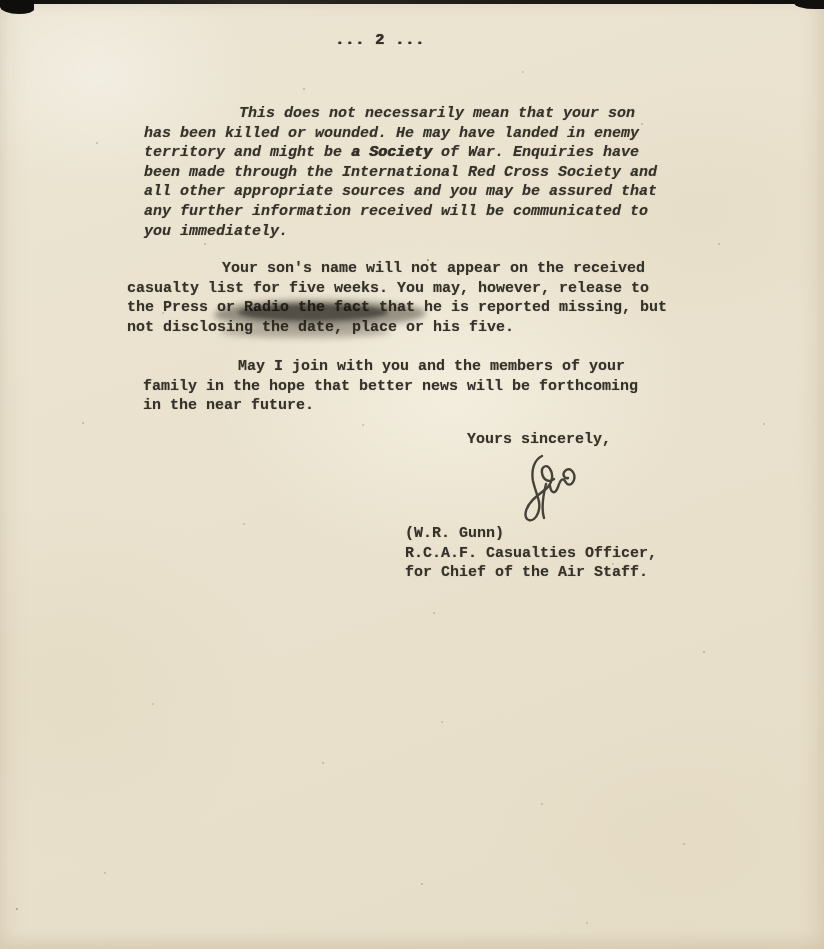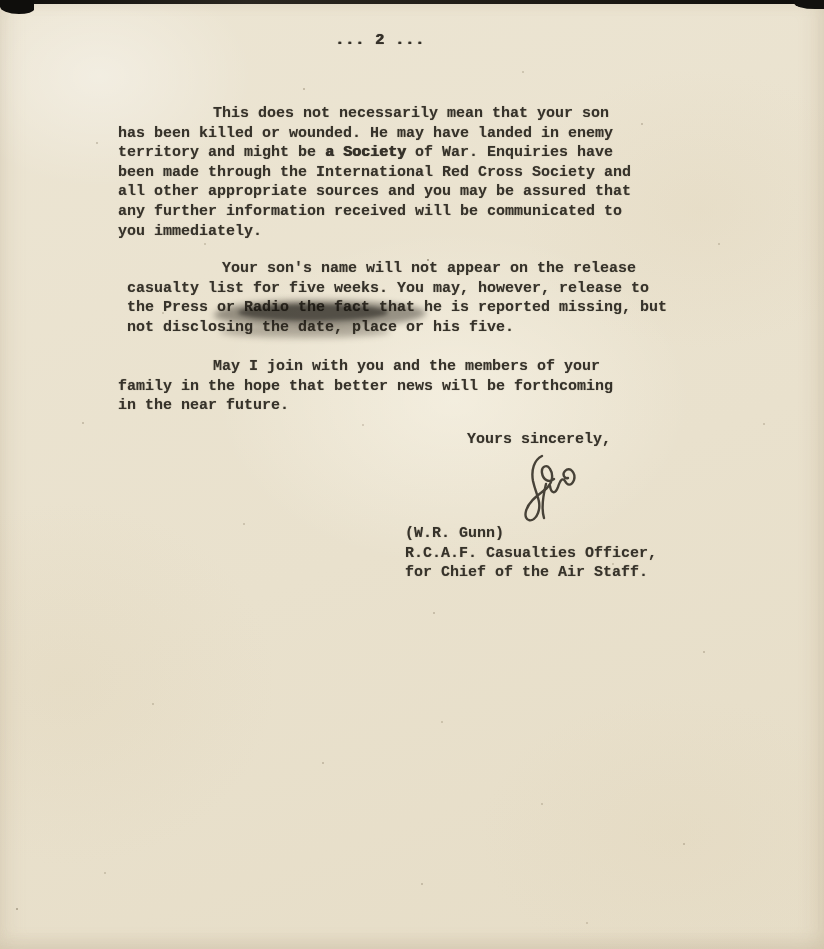--- a/index.html
+++ b/index.html
@@ -44,23 +44,23 @@
       104px 872px 0 0 rgba(110,95,70,.30), 421px 883px 0 0 rgba(110,95,70,.35),
       763px 423px 0 0 rgba(110,95,70,.30), 204px 243px 0 0 rgba(110,95,70,.30),
       362px 424px 0 0 rgba(110,95,70,.28), 16px 908px 0 0 rgba(90,78,55,.45),
       441px 721px 0 0 rgba(110,95,70,.30), 586px 922px 0 0 rgba(110,95,70,.28);}
   
   .line{white-space:pre;font-size:15px;line-height:19.6px;font-weight:700;
     text-shadow:0 0 1px rgba(54,48,36,.45);}
   .indent{text-indent:95px;}
   .heavy{text-shadow:.7px 0 0 currentColor,0 0 1px rgba(40,35,25,.60);}
   .pagenum{position:absolute;left:335px;top:31px;letter-spacing:1px;}
-  #para1{position:absolute;left:118px;top:104px;}
+  #para1{position:absolute;left:144px;top:104px;font-style:italic;}
   #para2{position:absolute;left:127px;top:259px;}
-  #para3{position:absolute;left:118px;top:357px;}
+  #para3{position:absolute;left:143px;top:357px;}
   .closing{position:absolute;left:467px;top:430px;}
   .signature{position:absolute;left:504px;top:450px;width:90px;height:80px;}
   .signature path{stroke:#474238;stroke-width:2.4;fill:none;
     stroke-linecap:round;stroke-linejoin:round;}
   .signblock{position:absolute;left:405px;top:524px;width:280px;text-align:left;}
   
   .smudge{position:absolute;pointer-events:none;}
   .s1{left:214px;top:300px;width:212px;height:27px;background:rgba(30,26,20,.42);
     filter:blur(3px);border-radius:45% 55% 50% 50% / 60% 50% 55% 45%;}
   .s2{left:238px;top:304px;width:150px;height:17px;background:rgba(15,13,10,.50);
@@ -84,21 +84,21 @@
     <div class="line indent">This does not necessarily mean that your son</div>
     <div class="line">has been killed or wounded. He may have landed in enemy</div>
     <div class="line"><span>territory and might be </span><span class="heavy">a Society</span><span> of War. Enquiries have</span></div>
     <div class="line">been made through the International Red Cross Society and</div>
     <div class="line">all other appropriate sources and you may be assured that</div>
     <div class="line">any further information received will be communicated to</div>
     <div class="line">you immediately.</div>
   </div>
 
   <div id="para2">
-    <div class="line indent">Your son's name will not appear on the release</div>
+    <div class="line indent">Your son's name will not appear on the received</div>
     <div class="line">casualty list for five weeks. You may, however, release to</div>
     <div class="line">the Press or Radio the fact that he is reported missing, but</div>
     <div class="line">not disclosing the date, place or his five.</div>
   </div>
 
   <div class="smudge s1"></div>
   <div class="smudge s2"></div>
   <div class="smudge s3"></div>
 
   <div id="para3">

